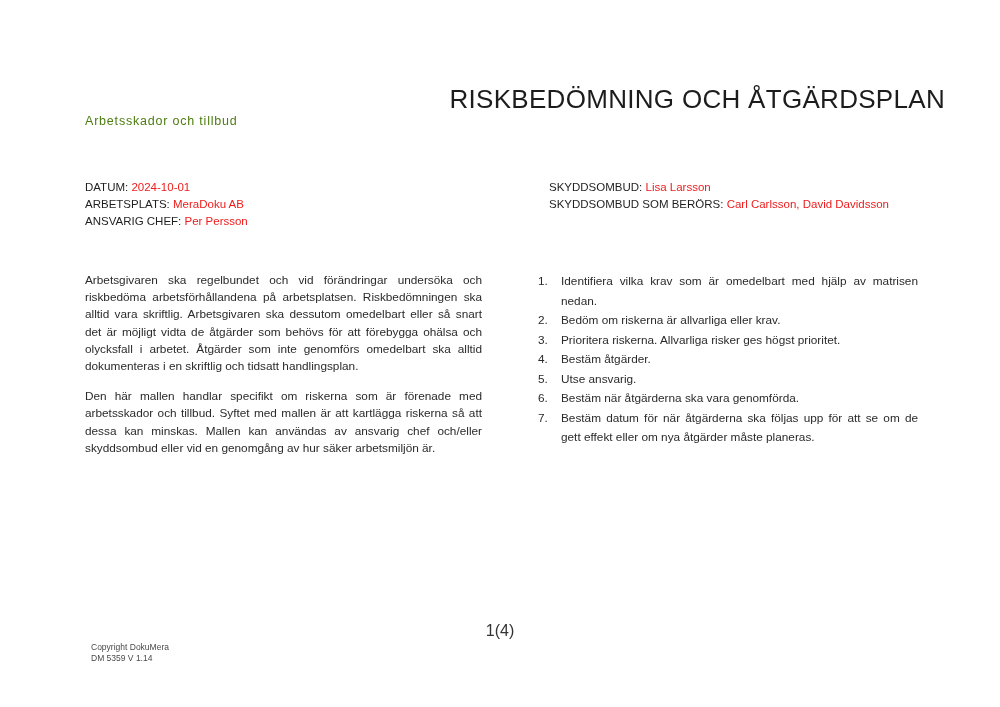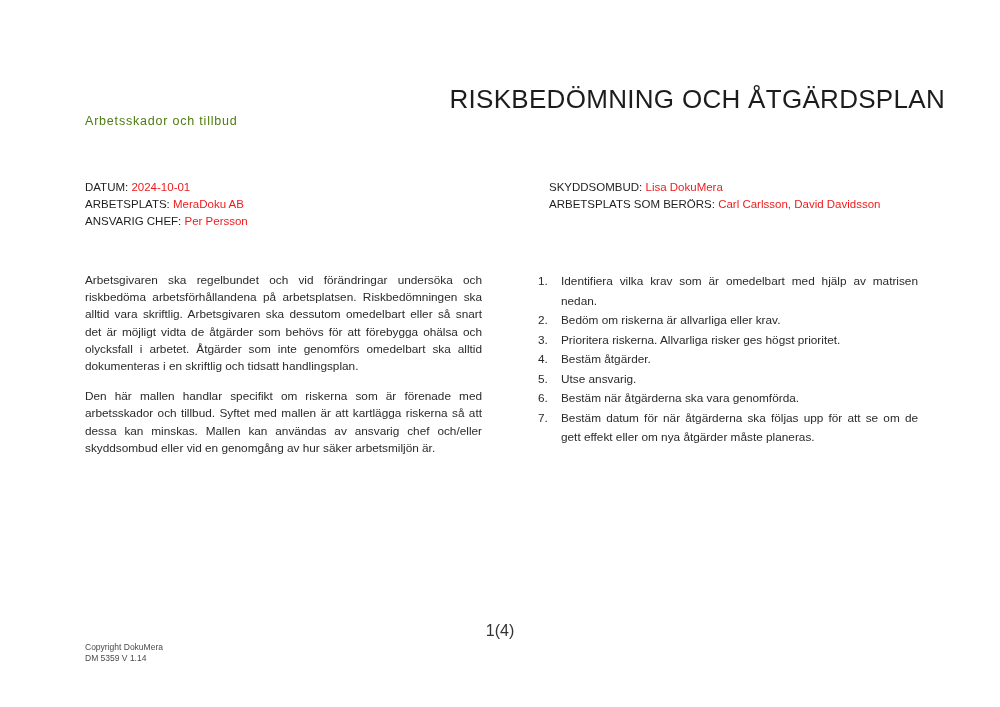--- a/index.html
+++ b/index.html
@@ -48,21 +48,21 @@
   .instr-text { flex: 1 1 auto; text-align: justify; }
 
   
   .page-number {
     position: absolute; left: 0; top: 622px; width: 1000px;
     text-align: center; font-size: 16px; color: #333333;
   }
 
   
   .footer {
-    position: absolute; left: 85px; top: 642px;
+    position: absolute; left: 91px; top: 642px;
     font-size: 8.5px; line-height: 11px; color: #4a4a4a;
   }
 </style>
 </head>
 <body>
 
 <div class="page">
 
   <div class="header">
     <div class="doc-title">RISKBEDÖMNING OCH ÅTGÄRDSPLAN</div>
@@ -80,24 +80,24 @@
     </div>
     <div class="field-row">
       <span class="field-label">ANSVARIG CHEF: </span>
       <span class="field-value">Per Persson</span>
     </div>
   </div>
 
   <div class="fields fields-right">
     <div class="field-row">
       <span class="field-label">SKYDDSOMBUD: </span>
-      <span class="field-value">Lisa DokuMera</span>
+      <span class="field-value">Lisa Larsson</span>
     </div>
     <div class="field-row">
-      <span class="field-label">ARBETSPLATS SOM BERÖRS: </span>
+      <span class="field-label">SKYDDSOMBUD SOM BERÖRS: </span>
       <span class="field-value">Carl Carlsson, David Davidsson</span>
     </div>
   </div>
 
   <div class="col-left">
     <p>Arbetsgivaren ska regelbundet och vid förändringar undersöka och riskbedöma arbetsförhållandena på arbetsplatsen. Riskbedömningen ska alltid vara skriftlig. Arbetsgivaren ska dessutom omedelbart eller så snart det är möjligt vidta de åtgärder som behövs för att förebygga ohälsa och olycksfall i arbetet. Åtgärder som inte genomförs omedelbart ska alltid dokumenteras i en skriftlig och tidsatt handlingsplan.</p>
     <p>Den här mallen handlar specifikt om riskerna som är förenade med arbetsskador och tillbud. Syftet med mallen är att kartlägga riskerna så att dessa kan minskas. Mallen kan användas av ansvarig chef och/eller skyddsombud eller vid en genomgång av hur säker arbetsmiljön är.</p>
   </div>
 
   <div class="col-right">

